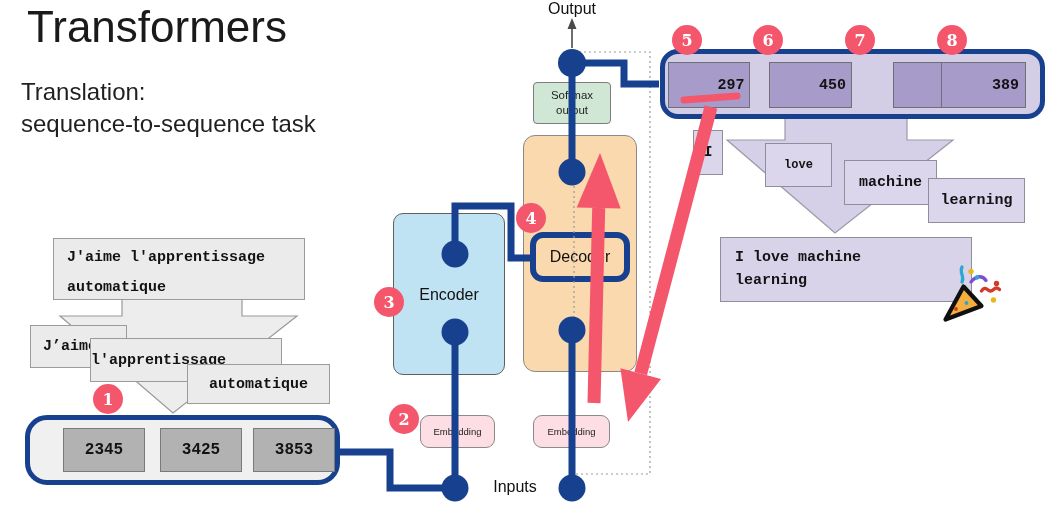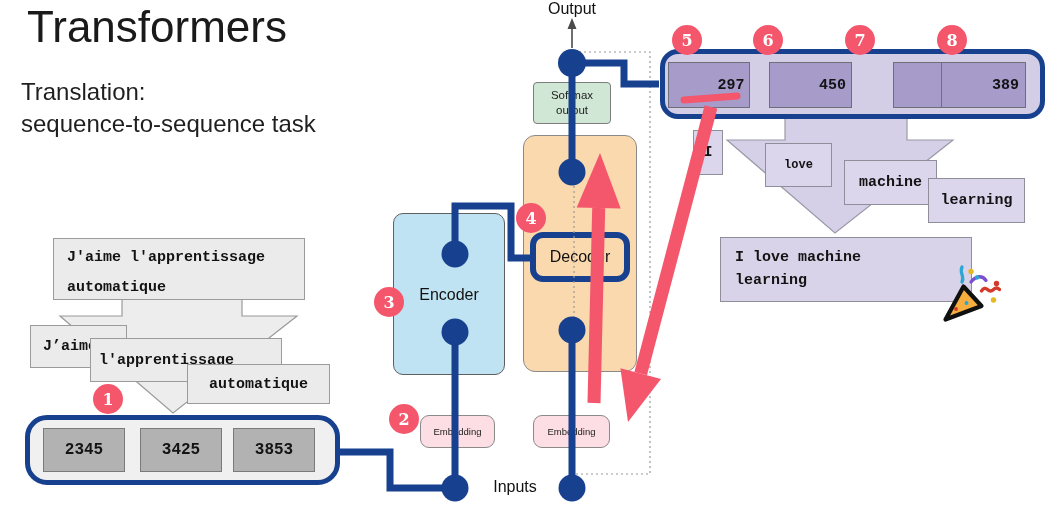--- a/index.html
+++ b/index.html
@@ -4,21 +4,21 @@
 <style>
   html,body{margin:0;padding:0;background:#fff;}
   #stage{position:relative;width:1051px;height:513px;background:#ffffff;overflow:hidden;
          font-family:"Liberation Sans","DejaVu Sans",sans-serif;}
   #stage svg{position:absolute;left:0;top:0;pointer-events:none;}
   .abs{position:absolute;box-sizing:border-box;}
   .mono{font-family:"Liberation Mono","DejaVu Sans Mono",monospace;font-weight:700;color:#131313;}
   .box{position:absolute;box-sizing:border-box;border:1px solid #9b9b9b;
        display:flex;align-items:center;justify-content:center;}
   .graybox{background:#ebebeb;}
-  .graytoken{background:#b2b2b2;border-color:#7a7a7a;}
+  .graytoken{background:#b2b2b2;border-color:#7a7a7a;margin-left:20px;}
   .lavbox{background:#dcd6ec;border-color:#8f8f9c;}
   .purpletoken{background:#a79bca;border-color:#6f6f7a;padding-left:44px;}
   .badge{position:absolute;width:30px;height:30px;border-radius:50%;background:#f4566c;
          color:#fff;font-family:"DejaVu Serif","Liberation Serif",serif;font-weight:700;
          font-size:16px;display:flex;align-items:center;justify-content:center;z-index:40;}
   .container-pill{position:absolute;box-sizing:border-box;border:5px solid #17418f;border-radius:20px;}
   .label{position:absolute;color:#111;font-size:16px;text-align:center;}
   .smalllabel{font-size:11.5px;line-height:1.3;color:#222;text-align:center;}
 </style>
 </head>
@@ -40,21 +40,21 @@
   <div class="box graybox mono" style="left:53px;top:238px;width:252px;height:62px;
        flex-direction:column;align-items:flex-start;justify-content:space-between;
        padding:7px 0 0 13px;font-size:15px;line-height:1.55;">
     <div>J'aime l'apprentissage</div>
     <div>automatique</div>
   </div>
 
   <div class="box graybox mono" style="left:30px;top:325px;width:97px;height:43px;
        justify-content:flex-start;padding-left:12px;font-size:15px;overflow:hidden;">J’aime</div>
   <div class="box graybox mono" style="left:90px;top:338px;width:192px;height:44px;
-       justify-content:flex-start;padding-left:8px;font-size:15px;">l'apprentissage</div>
+       justify-content:flex-start;font-size:15px;">l'apprentissage</div>
   <div class="box graybox mono" style="left:187px;top:364px;width:143px;height:40px;font-size:15px;">automatique</div>
 
   <div class="container-pill" style="left:25px;top:415px;width:315px;height:70px;background:#f0f0f0;border-radius:22px;"></div>
   <div class="box graytoken mono" style="left:43px;top:428px;width:82px;height:44px;font-size:16px;">2345</div>
   <div class="box graytoken mono" style="left:140px;top:428px;width:82px;height:44px;font-size:16px;">3425</div>
   <div class="box graytoken mono" style="left:233px;top:428px;width:82px;height:44px;font-size:16px;">3853</div>
 
   <div class="abs" style="left:393px;top:213px;width:112px;height:162px;background:#bfe3f2;
        border:1px solid #5f5f5f;border-radius:10px;"></div>
   <div class="label" style="left:393px;top:286px;width:112px;">Encoder</div>

